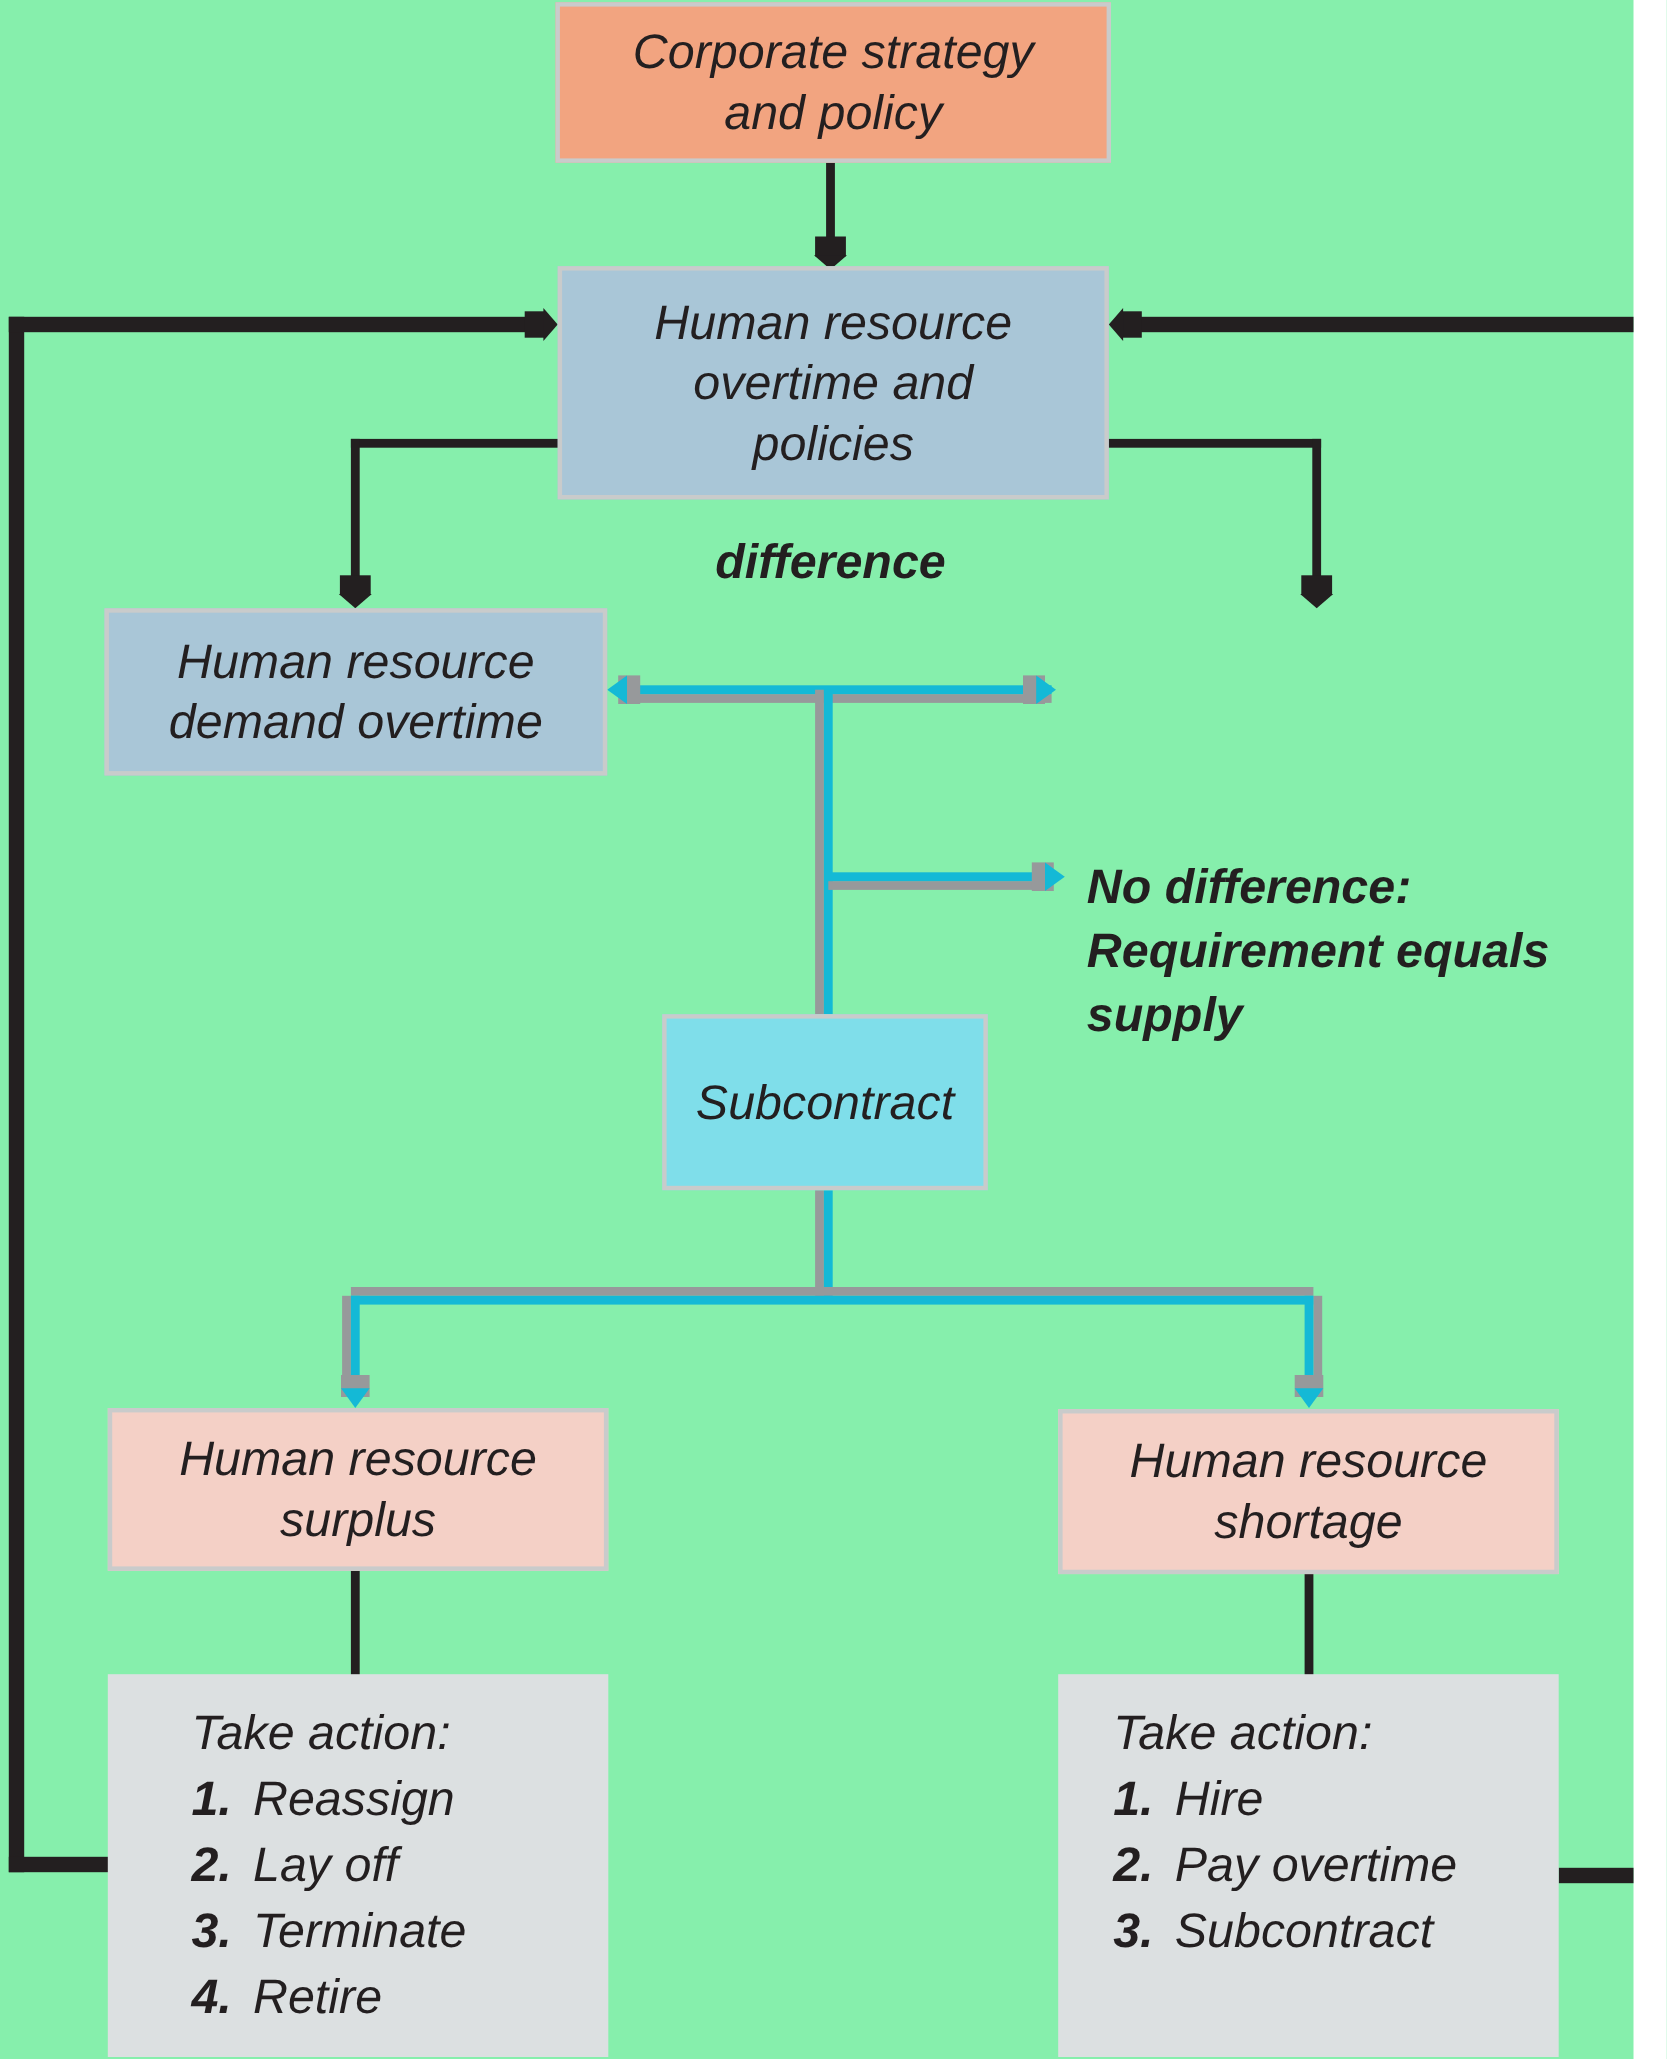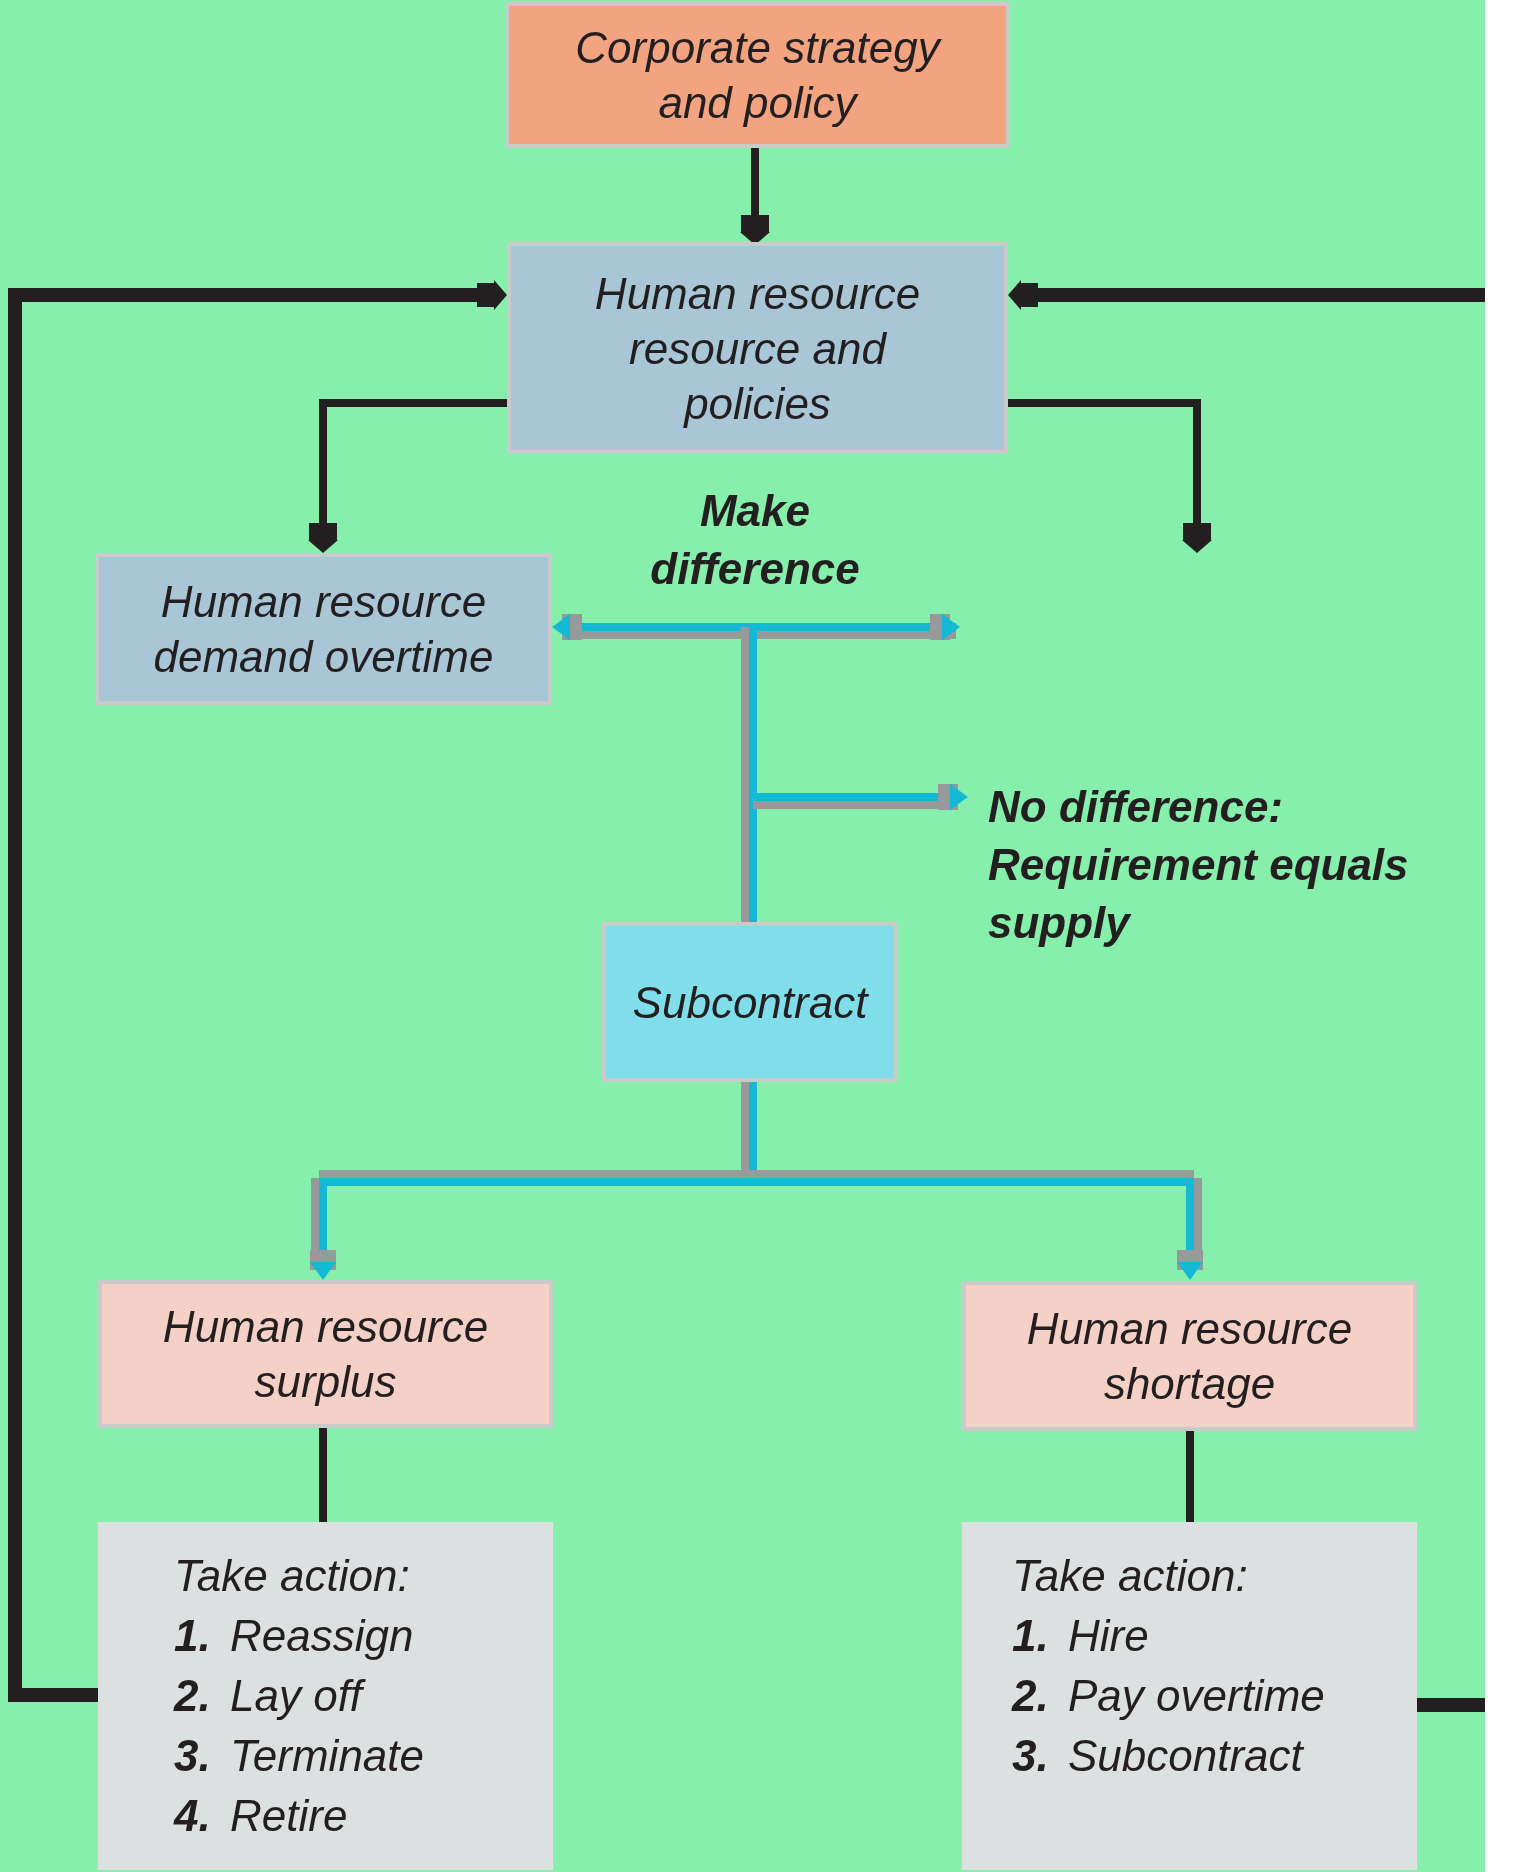--- a/index.html
+++ b/index.html
@@ -109,21 +109,21 @@
   <div class="cy sh-right" style="left:1186px;top:1178px;width:8px;height:76px;"></div>
   <div class="cah cah-down" style="left:1176px;top:1250px;"></div>
 
   <div class="fbox salmon" style="left:505px;top:2px;width:505px;height:146px;">
     <div>Corporate strategy</div>
     <div>and policy</div>
   </div>
 
   <div class="fbox blue" style="left:507px;top:242px;width:501px;height:212px;">
     <div>Human resource</div>
-    <div>resource and</div>
+    <div>overtime and</div>
     <div>policies</div>
   </div>
 
   <div class="fbox blue" style="left:95px;top:553px;width:457px;height:152px;">
     <div>Human resource</div>
     <div>demand overtime</div>
   </div>
 
 
   <div class="fbox cyan" style="left:602px;top:922px;width:296px;height:160px;">
@@ -149,21 +149,20 @@
   </div>
 
   <div class="abox" style="left:962px;top:1522px;width:455px;height:348px;padding-left:50px;">
     <div class="title">Take action:</div>
     <div class="list-row"><span class="num">1.</span><span>Hire</span></div>
     <div class="list-row"><span class="num">2.</span><span>Pay overtime</span></div>
     <div class="list-row"><span class="num">3.</span><span>Subcontract</span></div>
   </div>
 
   <div class="note" style="left:560px;top:482px;width:390px;text-align:center;">
-    <div>Make</div>
     <div>difference</div>
   </div>
 
   <div class="note" style="left:988px;top:758px;width:480px;text-align:left;margin-top:20px;">
     <div>No difference:</div>
     <div>Requirement equals</div>
     <div>supply</div>
   </div>
 
 </div>

